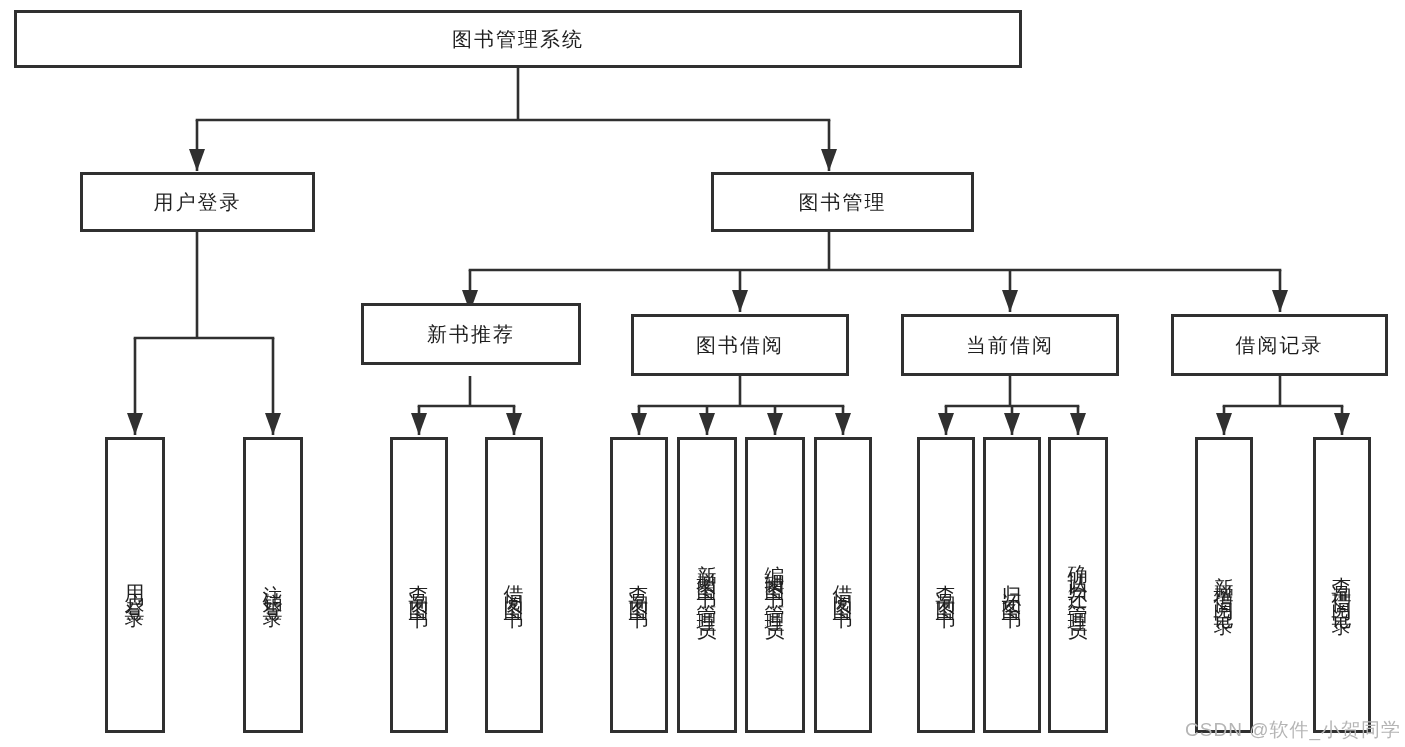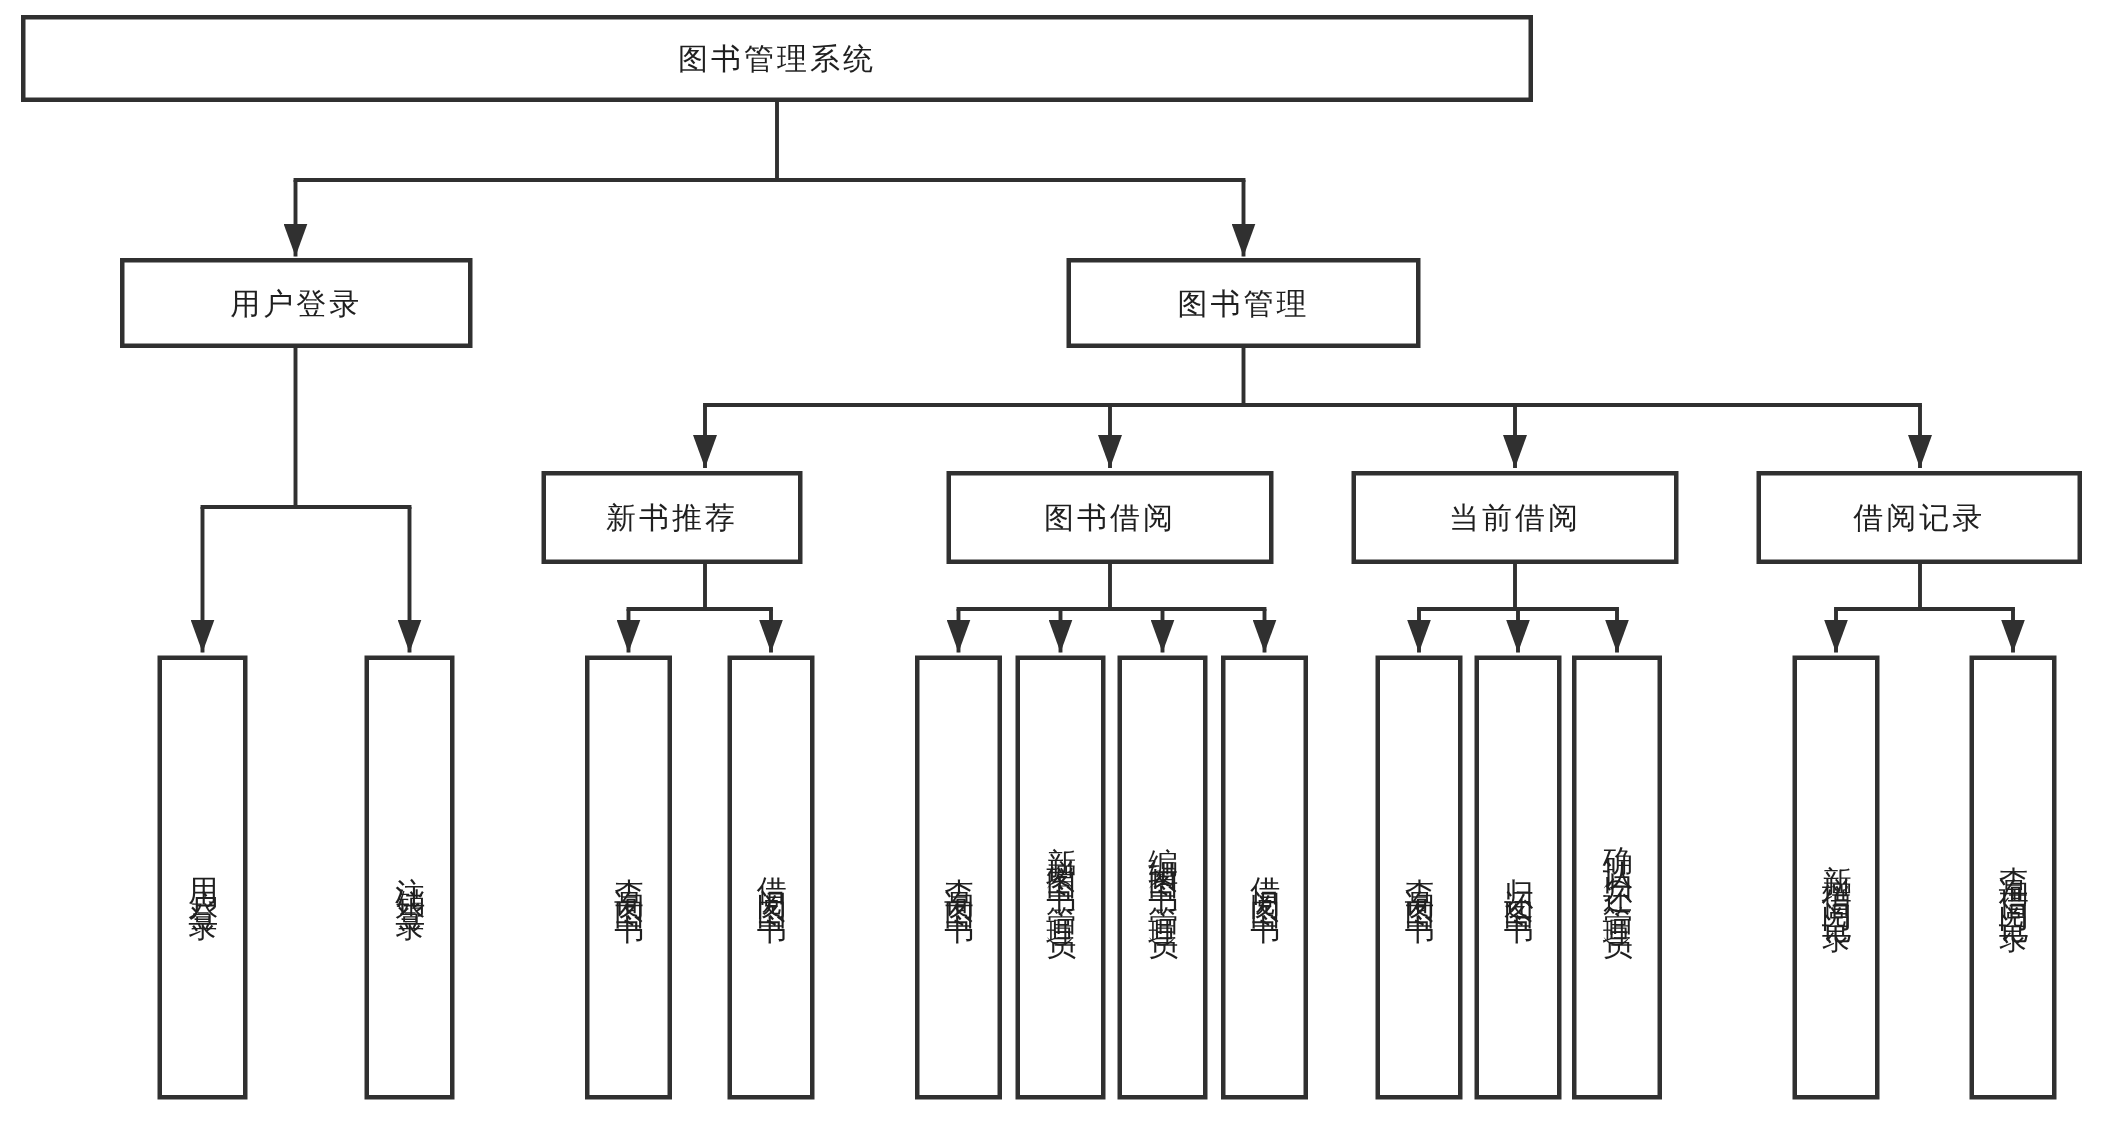--- a/index.html
+++ b/index.html
@@ -97,25 +97,25 @@
     <path class="wire" d="M1342,406 V435" marker-end="url(#arw)"></path>
   </svg>
 
   <div class="box hbox" style="left:14px; top:10px; width:1008px; height:58px;">
     <span>图书管理系统</span>
   </div>
 
   <div class="box hbox" style="left:80px; top:172px; width:235px; height:60px;">
     <span>用户登录</span>
   </div>
-  <div class="box hbox" style="left:711px; top:172px; width:236px; height:60px;">
+  <div class="box hbox" style="left:711px; top:172px; width:263px; height:60px;">
     <span>图书管理</span>
   </div>
 
-  <div class="box hbox" style="left:361px; top:314px; width:174px; height:62px;">
+  <div class="box hbox" style="left:361px; top:303px; width:220px; height:62px;">
     <span>新书推荐</span>
   </div>
   <div class="box hbox" style="left:631px; top:314px; width:218px; height:62px;">
     <span>图书借阅</span>
   </div>
   <div class="box hbox" style="left:901px; top:314px; width:218px; height:62px;">
     <span>当前借阅</span>
   </div>
   <div class="box hbox" style="left:1171px; top:314px; width:217px; height:62px;">
     <span>借阅记录</span>
@@ -158,14 +158,15 @@
     <span>确认归还（管理员）</span>
   </div>
 
   <div class="box vbox" style="left:1195px; top:437px; width:58px; height:296px;">
     <span>新增借阅记录</span>
   </div>
   <div class="box vbox" style="left:1313px; top:437px; width:58px; height:296px;">
     <span>查询借阅记录</span>
   </div>
 
+  <div class="watermark">CSDN @软件_小贺同学</div>
 
 </div>
 
 </body></html>

